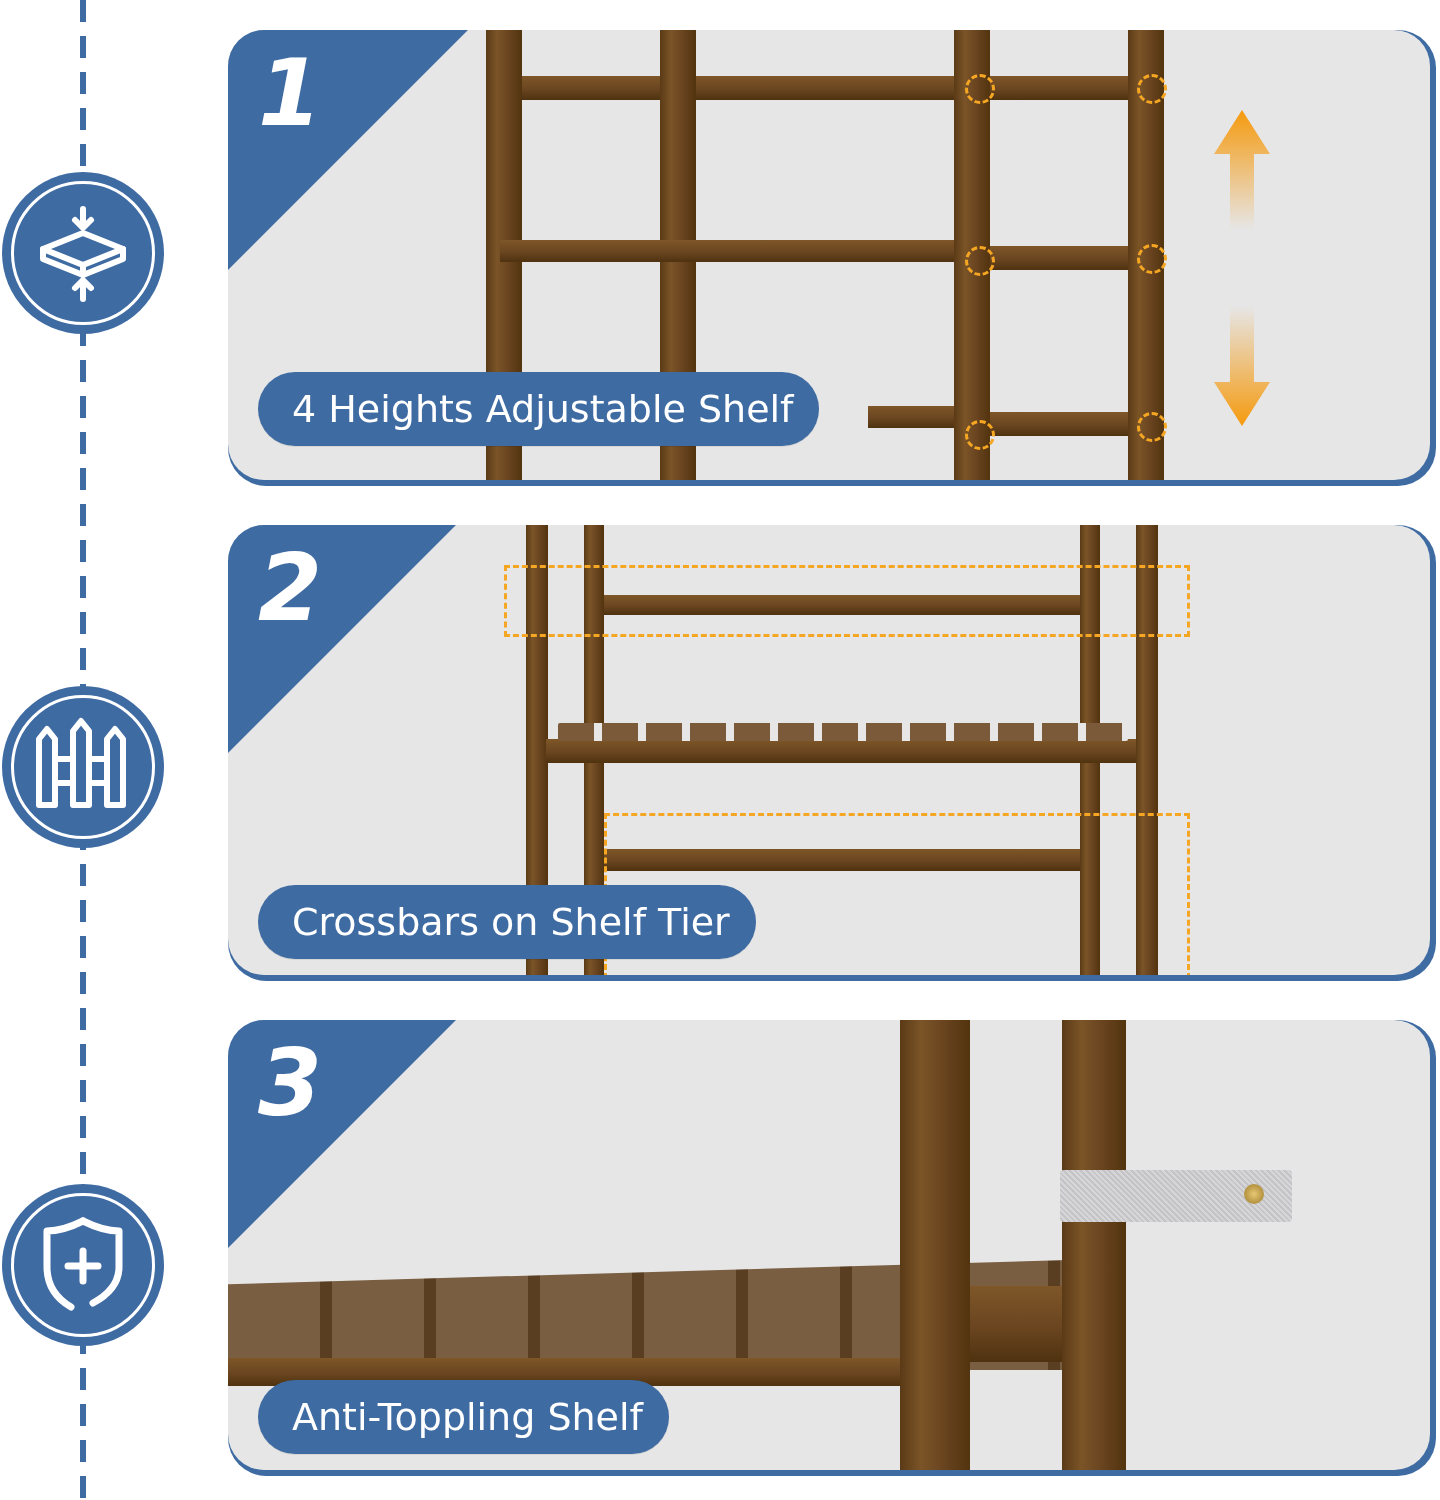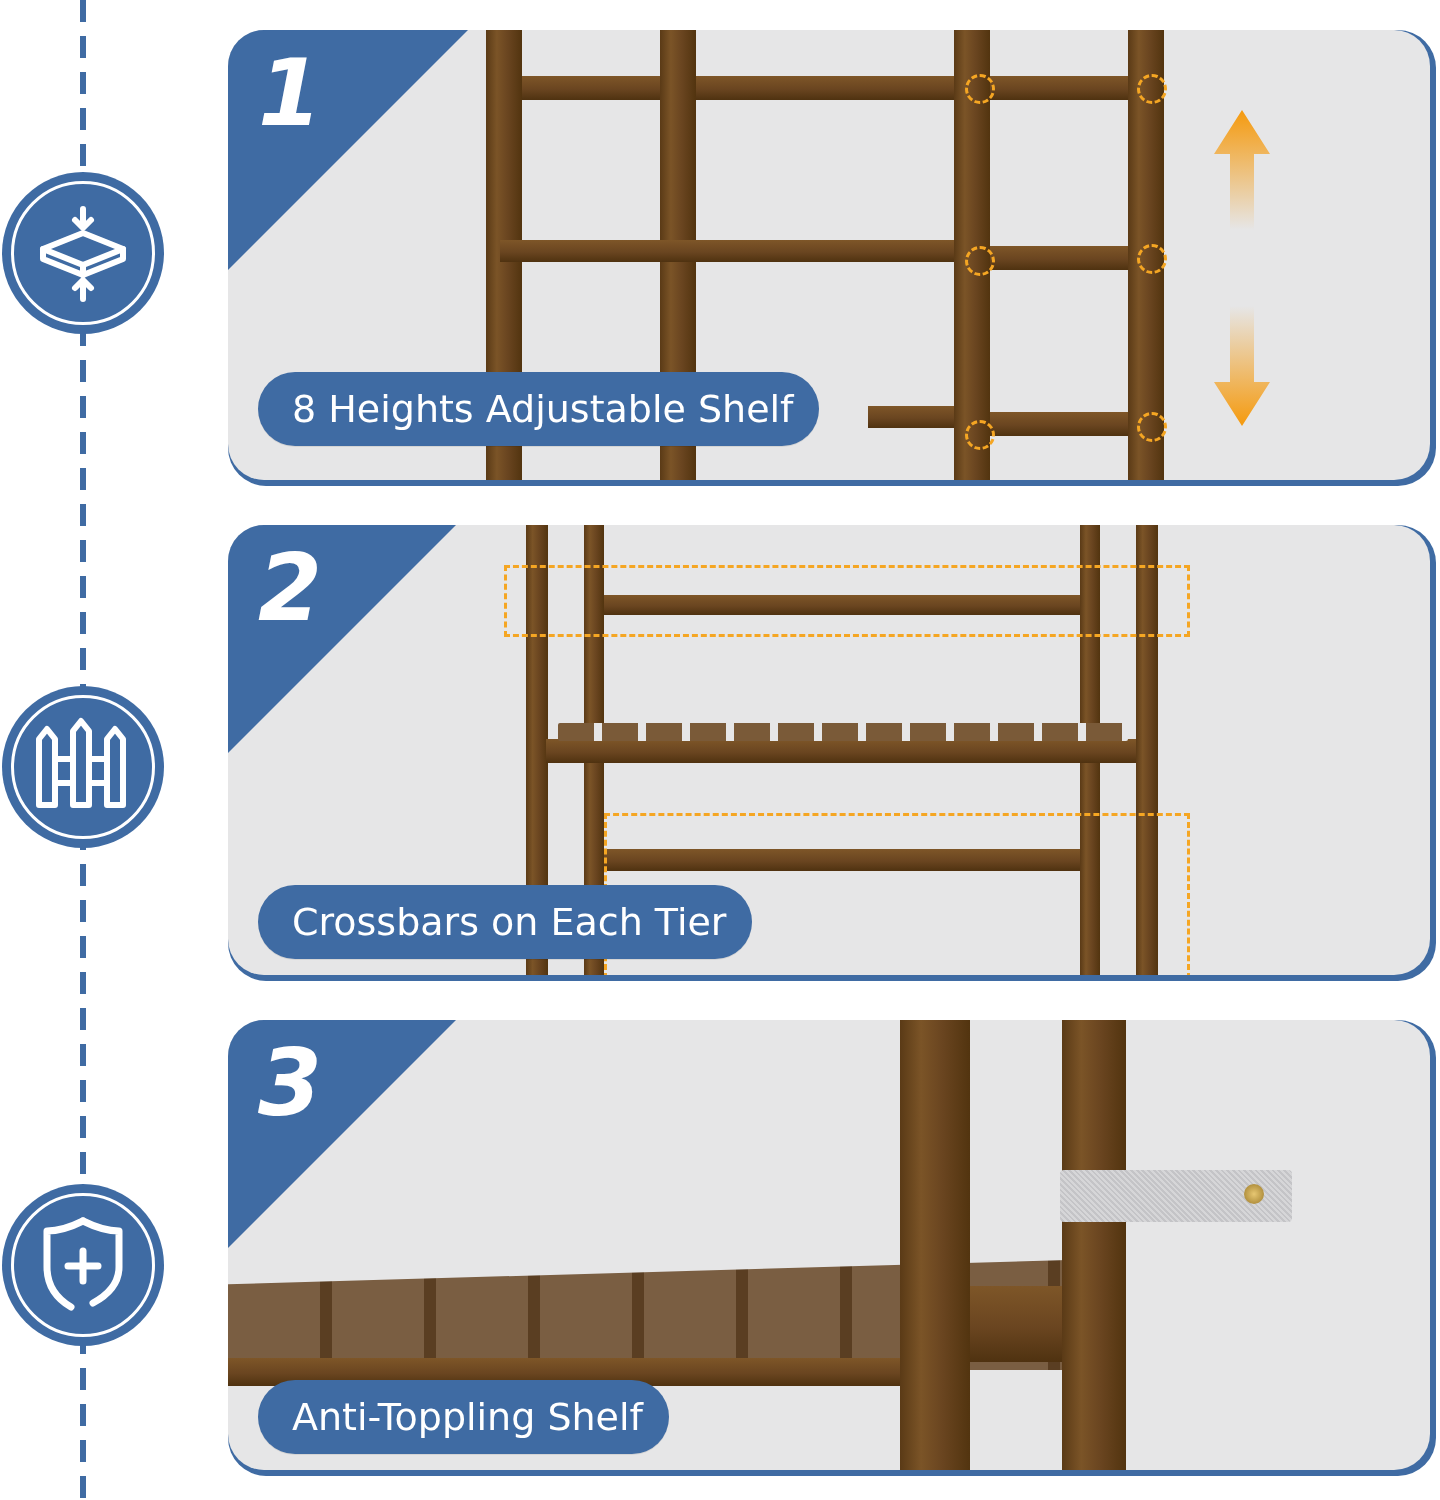--- a/index.html
+++ b/index.html
@@ -107,21 +107,21 @@
     <svg class="arrow-down" style="left:986px;top:276px;" width="56" height="120" viewBox="0 0 56 120">
       <defs>
           <linearGradient id="gd" x1="0" y1="1" x2="0" y2="0">
             <stop offset="0" stop-color="#f59a0e"></stop>
             <stop offset="1" stop-color="#f59a0e" stop-opacity="0"></stop>
           </linearGradient>
         </defs>
       <polygon points="28,120 56,76 40,76 40,0 16,0 16,76 0,76" fill="url(#gd)"></polygon>
     </svg>
 
-    <div class="pill" style="top:342px;">8 Heights Adjustable Shelf</div>
+    <div class="pill" style="top:342px;">4 Heights Adjustable Shelf</div>
   </div>
 </div>
 
 <div class="panel" style="top:525px;">
   <div class="panel-inner">
     <div class="corner" style="width:228px;height:228px;"></div>
     <div class="num">2</div>
 
     <div>
       <div class="wood" style="left:298px;top:0;width:22px;height:450px;"></div>
@@ -130,21 +130,21 @@
       <div class="wood" style="left:908px;top:0;width:22px;height:450px;"></div>
       <div class="wood-h" style="left:376px;top:70px;width:476px;height:20px;"></div>
       <div class="wood-h" style="left:318px;top:214px;width:590px;height:24px;"></div>
       <div class="slat" style="left:330px;top:198px;width:570px;height:18px;background:repeating-linear-gradient(90deg,#7a5a38 0 36px,#e6e6e7 36px 44px);"></div>
       <div class="wood-h" style="left:376px;top:324px;width:476px;height:22px;"></div>
     </div>
 
     <div class="dash-box" style="left:276px;top:40px;width:686px;height:72px;"></div>
     <div class="dash-box" style="left:376px;top:288px;width:586px;height:166px;border-bottom:none;"></div>
 
-    <div class="pill" style="top:360px;">Crossbars on Each Tier</div>
+    <div class="pill" style="top:360px;">Crossbars on Shelf Tier</div>
   </div>
 </div>
 
 <div class="panel" style="top:1020px;">
   <div class="panel-inner">
     <div class="corner" style="width:228px;height:228px;"></div>
     <div class="num">3</div>
 
     <div>
       <div class="slat" style="left:0;top:240px;width:840px;height:110px;background:repeating-linear-gradient(90deg,#7a5e42 0 92px,#5a3e22 92px 104px);clip-path:polygon(0 22%,100% 0,100% 100%,0 100%);"></div>

